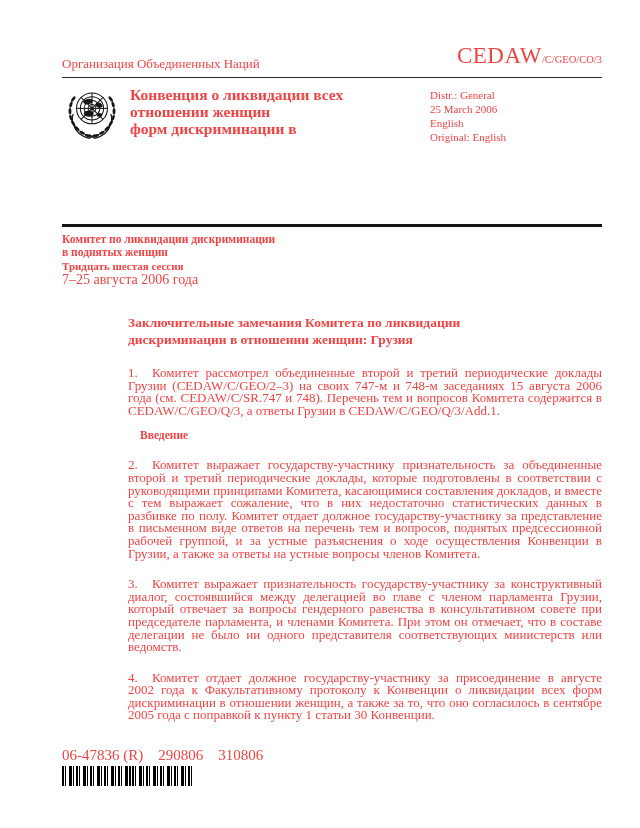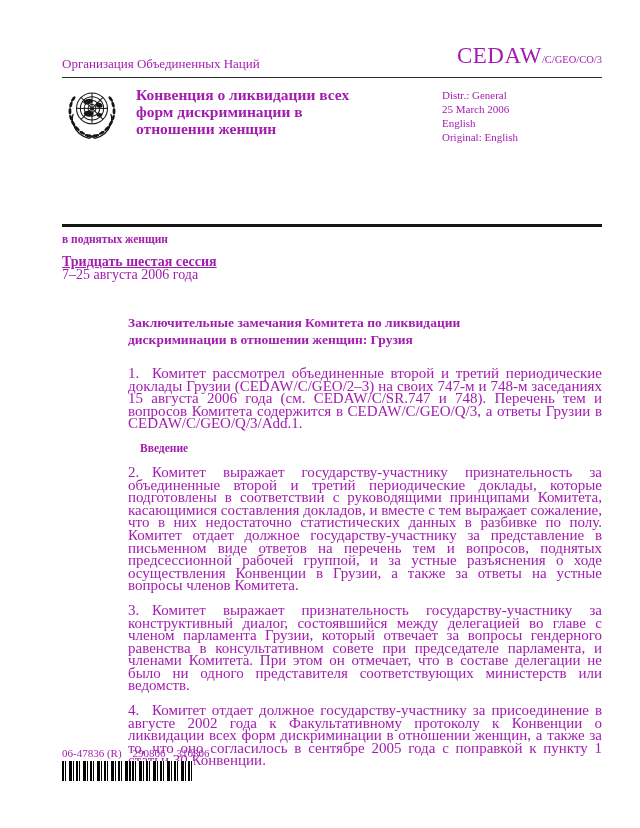--- a/index.html
+++ b/index.html
@@ -1,55 +1,55 @@
 <!DOCTYPE html>
 <html><head>
 <meta charset="utf-8">
 <style>
   html,body{margin:0;padding:0;background:#e9e9e9;}
   .page{
     position:relative;
     width:640px;height:828px;
     background:#ffffff;
     font-family:"Liberation Serif","DejaVu Serif",serif;
-    color:#a21caf;
+    color:#ef4444;
     overflow:hidden;
     margin:0 auto;
     box-shadow:0 0 4px rgba(0,0,0,.25);
   }
   
   .header-row{
     position:absolute;left:62px;top:44px;width:540px;
     display:flex;justify-content:space-between;align-items:flex-end;
     border-bottom:1.5px solid #2b2b2b;padding-bottom:5px;
   }
   .org-name{font-size:13px;line-height:16px;}
   .doc-symbol{font-size:23px;line-height:24px;letter-spacing:.5px;white-space:nowrap;}
   .doc-symbol .suffix{font-size:10.5px;letter-spacing:0;}
   
-  .masthead{position:absolute;left:62px;top:85px;width:540px;display:flex;align-items:flex-start;gap:6px;}
+  .masthead{position:absolute;left:62px;top:85px;width:540px;display:flex;align-items:flex-start;}
   .emblem{width:60px;height:58px;flex:0 0 60px;margin-right:8px;}
   .doc-title{width:268px;font-weight:bold;font-size:15.5px;line-height:17px;padding-top:1px;}
   .distr-block{margin-left:32px;font-size:11px;line-height:14px;padding-top:3px;white-space:nowrap;}
   
   .thick-rule{position:absolute;left:62px;top:224px;width:540px;height:3px;background:#161616;}
   
   .committee{position:absolute;left:62px;top:233px;line-height:13px;}
   .committee .name{font-weight:bold;font-size:11.5px;}
-  .committee .session{font-weight:bold;font-size:14px;margin-top:9px;text-decoration:underline;}
+  .committee .session{font-weight:bold;font-size:11px;margin-top:1px;}
   .committee .dates{font-size:14px;}
   
   .main{position:absolute;left:128px;top:299px;width:474px;}
   .report-title{font-weight:bold;font-size:13.5px;line-height:16.5px;margin:16px 0 19px 0;}
-  .para{font-size:15px;line-height:12.6px;text-align:justify;margin:12px 0 9px 0;}
+  .para{font-size:13px;line-height:12.6px;text-align:justify;margin:18px 0 9px 0;}
   .pnum{display:inline-block;width:24px;}
   .intro-heading{font-weight:bold;font-size:11.5px;margin:12px 0 7px 12px;}
   
   .footer{position:absolute;left:62px;top:747px;}
-  .docnum{font-size:11px;white-space:pre;}
+  .docnum{font-size:15px;white-space:pre;}
   .barcode{
     width:132px;height:20px;margin-top:2px;
     background:repeating-linear-gradient(90deg,
       #000 0 2px,#fff 2px 3px,
       #000 3px 4px,#fff 4px 7px,
       #000 7px 10px,#fff 10px 11px,
       #000 11px 12.5px,#fff 12.5px 14px);
   }
 </style>
 </head>
@@ -101,34 +101,35 @@
         <ellipse cx="55.5" cy="27" rx="3.4" ry="1.5" transform="rotate(90 55.5 27)"></ellipse>
         <ellipse cx="54.5" cy="34" rx="3.4" ry="1.5" transform="rotate(108 54.5 34)"></ellipse>
         <ellipse cx="52" cy="40" rx="3.4" ry="1.5" transform="rotate(122 52 40)"></ellipse>
         <ellipse cx="48" cy="45.5" rx="3.4" ry="1.5" transform="rotate(138 48 45.5)"></ellipse>
         <ellipse cx="42.5" cy="50" rx="3.4" ry="1.5" transform="rotate(152 42.5 50)"></ellipse>
         <ellipse cx="36.5" cy="53" rx="3.4" ry="1.5" transform="rotate(166 36.5 53)"></ellipse>
       </g>
     </svg>
     <div class="doc-title">
       <div>Конвенция о ликвидации всех</div>
+      <div>отношении женщин</div>
       <div>форм дискриминации в</div>
-      <div>отношении женщин</div>
     </div>
     <div class="distr-block">
       <div>Distr.: General</div>
       <div>25 March 2006</div>
       <div>English</div>
       <div>Original: English</div>
     </div>
   </div>
 
   <div class="thick-rule"></div>
 
   <div class="committee">
+    <div class="name">Комитет по ликвидации дискриминации</div>
     <div class="name">в поднятых женщин</div>
     <div class="session">Тридцать шестая сессия</div>
     <div class="dates">7–25 августа 2006 года</div>
   </div>
 
   <div class="main">
     <div class="report-title">
       <div>Заключительные замечания Комитета по ликвидации</div>
       <div>дискриминации в отношении женщин: Грузия</div>
     </div>

